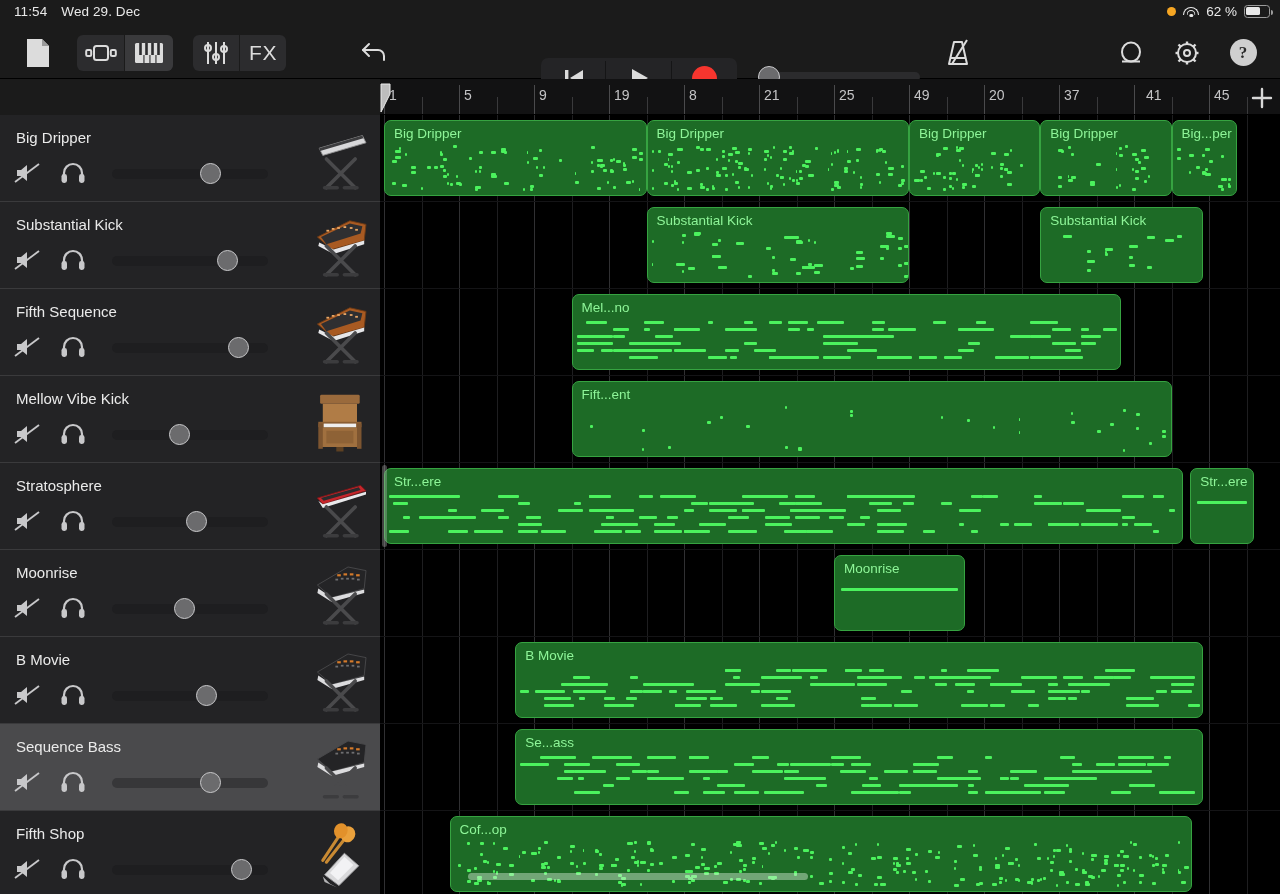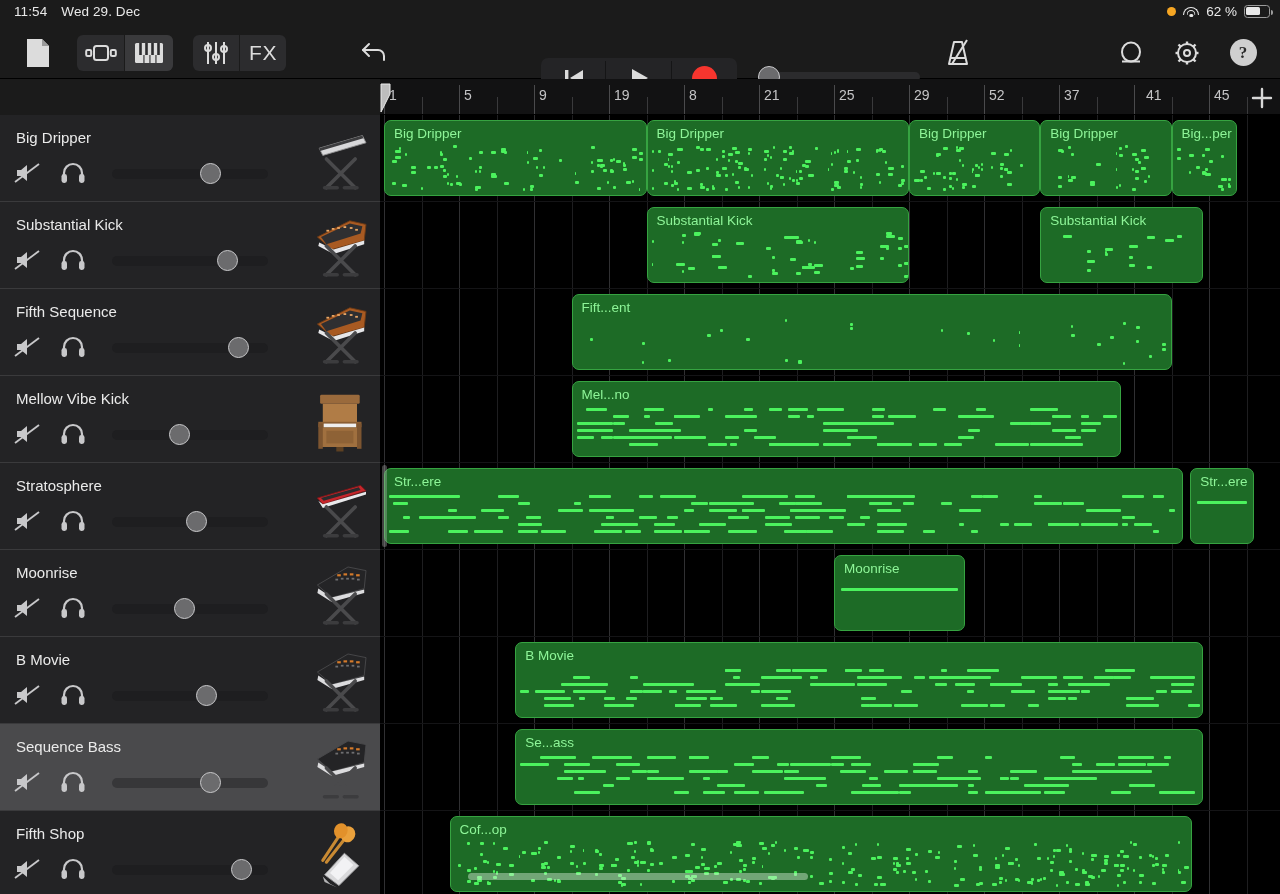--- a/index.html
+++ b/index.html
@@ -271,22 +271,22 @@
         <div class="tick minor" style="left:791.5px"></div>
         <div class="tick " style="left:829px"></div>
         <div class="tick minor" style="left:866.5px"></div>
         <div class="lbl" style="left:9px">1</div>
         <div class="lbl" style="left:84px">5</div>
         <div class="lbl" style="left:159px">9</div>
         <div class="lbl" style="left:234px">19</div>
         <div class="lbl" style="left:309px">8</div>
         <div class="lbl" style="left:384px">21</div>
         <div class="lbl" style="left:459px">25</div>
-        <div class="lbl" style="left:534px">29</div>
-        <div class="lbl" style="left:609px">52</div>
+        <div class="lbl" style="left:534px">49</div>
+        <div class="lbl" style="left:609px">20</div>
         <div class="lbl" style="left:684px">37</div>
         <div class="lbl" style="left:766px">41</div>
         <div class="lbl" style="left:834px">45</div>
       </div>
     <svg class="playhead-flag" width="12" height="30" viewBox="0 0 12 30">
       <path d="M1 1 h9 v10 l-9 18 z" fill="#bdbdbd" stroke="#eaeaea" stroke-width="1"></path>
     </svg>
   </div>
   <div class="plus-btn">
     <svg width="24" height="24" viewBox="0 0 24 24">
@@ -1138,81 +1138,20 @@
             <div class="g bar4" style="left:604px"></div>
             <div class="g " style="left:641.5px"></div>
             <div class="g bar4" style="left:679px"></div>
             <div class="g " style="left:716.5px"></div>
             <div class="g bar4" style="left:754px"></div>
             <div class="g " style="left:791.5px"></div>
             <div class="g bar4" style="left:829px"></div>
             <div class="g " style="left:866.5px"></div>
           </div>
 
-        <div class="region" style="left:191.5px;width:600.0px">
-          <div class="rname">Fift...ent</div>
-          <div class="note" style="left:17.0px;top:43px;width:3.9px"></div>
-            <div class="note" style="left:69.0px;top:66px;width:2.2px"></div>
-            <div class="note" style="left:69.0px;top:47px;width:3.8px"></div>
-            <div class="note" style="left:95.0px;top:64px;width:3.6px"></div>
-            <div class="note" style="left:134.0px;top:39px;width:4.1px"></div>
-            <div class="note" style="left:147.0px;top:34px;width:3.3px"></div>
-            <div class="note" style="left:173.0px;top:43px;width:4.0px"></div>
-            <div class="note" style="left:212.0px;top:64px;width:3.8px"></div>
-            <div class="note" style="left:212.0px;top:24px;width:2.6px"></div>
-            <div class="note" style="left:225.0px;top:65px;width:4.5px"></div>
-            <div class="note" style="left:225.0px;top:66px;width:4.0px"></div>
-            <div class="note" style="left:277.0px;top:32px;width:3.5px"></div>
-            <div class="note" style="left:277.0px;top:28px;width:3.6px"></div>
-            <div class="note" style="left:368.0px;top:34px;width:2.0px"></div>
-            <div class="note" style="left:394.0px;top:37px;width:3.8px"></div>
-            <div class="note" style="left:420.0px;top:44px;width:2.0px"></div>
-            <div class="note" style="left:446.0px;top:49px;width:1.6px"></div>
-            <div class="note" style="left:446.0px;top:36px;width:1.7px"></div>
-            <div class="note" style="left:498.0px;top:39px;width:4.4px"></div>
-            <div class="note" style="left:498.0px;top:30px;width:2.1px"></div>
-            <div class="note" style="left:524.0px;top:48px;width:4.5px"></div>
-            <div class="note" style="left:537.0px;top:41px;width:4.2px"></div>
-            <div class="note" style="left:550.0px;top:67px;width:2.7px"></div>
-            <div class="note" style="left:550.0px;top:27px;width:3.8px"></div>
-            <div class="note" style="left:563.0px;top:45px;width:3.4px"></div>
-            <div class="note" style="left:563.0px;top:31px;width:4.0px"></div>
-            <div class="note" style="left:576.0px;top:60px;width:3.2px"></div>
-            <div class="note" style="left:589.0px;top:48px;width:4.2px"></div>
-            <div class="note" style="left:589.0px;top:53px;width:4.5px"></div>
-        </div>
-            </div>
-        <div class="trow">
-              <div class="grid">
-            <div class="g bar4" style="left:4px"></div>
-            <div class="g " style="left:41.5px"></div>
-            <div class="g bar4" style="left:79px"></div>
-            <div class="g " style="left:116.5px"></div>
-            <div class="g bar4" style="left:154px"></div>
-            <div class="g " style="left:191.5px"></div>
-            <div class="g bar4" style="left:229px"></div>
-            <div class="g " style="left:266.5px"></div>
-            <div class="g bar4" style="left:304px"></div>
-            <div class="g " style="left:341.5px"></div>
-            <div class="g bar4" style="left:379px"></div>
-            <div class="g " style="left:416.5px"></div>
-            <div class="g bar4" style="left:454px"></div>
-            <div class="g " style="left:491.5px"></div>
-            <div class="g bar4" style="left:529px"></div>
-            <div class="g " style="left:566.5px"></div>
-            <div class="g bar4" style="left:604px"></div>
-            <div class="g " style="left:641.5px"></div>
-            <div class="g bar4" style="left:679px"></div>
-            <div class="g " style="left:716.5px"></div>
-            <div class="g bar4" style="left:754px"></div>
-            <div class="g " style="left:791.5px"></div>
-            <div class="g bar4" style="left:829px"></div>
-            <div class="g " style="left:866.5px"></div>
-          </div>
-
         <div class="region" style="left:191.5px;width:549.4px">
           <div class="rname">Mel...no</div>
           <div class="note" style="left:4.0px;top:40px;width:12.2px"></div>
             <div class="note" style="left:4.0px;top:54px;width:17.5px"></div>
             <div class="note" style="left:4.0px;top:47px;width:21.7px"></div>
             <div class="note" style="left:13.0px;top:47px;width:27.9px"></div>
             <div class="note" style="left:13.0px;top:26px;width:21.9px"></div>
             <div class="note" style="left:13.0px;top:40px;width:27.9px"></div>
             <div class="note" style="left:19.2px;top:40px;width:11.9px"></div>
             <div class="note" style="left:28.8px;top:54px;width:11.9px"></div>
@@ -1285,20 +1224,81 @@
             <div class="note" style="left:467.9px;top:61px;width:28.3px"></div>
             <div class="note" style="left:479.5px;top:47px;width:24.1px"></div>
             <div class="note" style="left:479.5px;top:33px;width:18.6px"></div>
             <div class="note" style="left:483.6px;top:61px;width:26.8px"></div>
             <div class="note" style="left:492.9px;top:54px;width:15.7px"></div>
             <div class="note" style="left:508.4px;top:47px;width:14.8px"></div>
             <div class="note" style="left:508.4px;top:33px;width:8.4px"></div>
             <div class="note" style="left:508.4px;top:40px;width:19.2px"></div>
             <div class="note" style="left:512.5px;top:40px;width:16.4px"></div>
             <div class="note" style="left:530.1px;top:33px;width:14.6px"></div>
+        </div>
+            </div>
+        <div class="trow">
+              <div class="grid">
+            <div class="g bar4" style="left:4px"></div>
+            <div class="g " style="left:41.5px"></div>
+            <div class="g bar4" style="left:79px"></div>
+            <div class="g " style="left:116.5px"></div>
+            <div class="g bar4" style="left:154px"></div>
+            <div class="g " style="left:191.5px"></div>
+            <div class="g bar4" style="left:229px"></div>
+            <div class="g " style="left:266.5px"></div>
+            <div class="g bar4" style="left:304px"></div>
+            <div class="g " style="left:341.5px"></div>
+            <div class="g bar4" style="left:379px"></div>
+            <div class="g " style="left:416.5px"></div>
+            <div class="g bar4" style="left:454px"></div>
+            <div class="g " style="left:491.5px"></div>
+            <div class="g bar4" style="left:529px"></div>
+            <div class="g " style="left:566.5px"></div>
+            <div class="g bar4" style="left:604px"></div>
+            <div class="g " style="left:641.5px"></div>
+            <div class="g bar4" style="left:679px"></div>
+            <div class="g " style="left:716.5px"></div>
+            <div class="g bar4" style="left:754px"></div>
+            <div class="g " style="left:791.5px"></div>
+            <div class="g bar4" style="left:829px"></div>
+            <div class="g " style="left:866.5px"></div>
+          </div>
+
+        <div class="region" style="left:191.5px;width:600.0px">
+          <div class="rname">Fift...ent</div>
+          <div class="note" style="left:17.0px;top:43px;width:3.9px"></div>
+            <div class="note" style="left:69.0px;top:66px;width:2.2px"></div>
+            <div class="note" style="left:69.0px;top:47px;width:3.8px"></div>
+            <div class="note" style="left:95.0px;top:64px;width:3.6px"></div>
+            <div class="note" style="left:134.0px;top:39px;width:4.1px"></div>
+            <div class="note" style="left:147.0px;top:34px;width:3.3px"></div>
+            <div class="note" style="left:173.0px;top:43px;width:4.0px"></div>
+            <div class="note" style="left:212.0px;top:64px;width:3.8px"></div>
+            <div class="note" style="left:212.0px;top:24px;width:2.6px"></div>
+            <div class="note" style="left:225.0px;top:65px;width:4.5px"></div>
+            <div class="note" style="left:225.0px;top:66px;width:4.0px"></div>
+            <div class="note" style="left:277.0px;top:32px;width:3.5px"></div>
+            <div class="note" style="left:277.0px;top:28px;width:3.6px"></div>
+            <div class="note" style="left:368.0px;top:34px;width:2.0px"></div>
+            <div class="note" style="left:394.0px;top:37px;width:3.8px"></div>
+            <div class="note" style="left:420.0px;top:44px;width:2.0px"></div>
+            <div class="note" style="left:446.0px;top:49px;width:1.6px"></div>
+            <div class="note" style="left:446.0px;top:36px;width:1.7px"></div>
+            <div class="note" style="left:498.0px;top:39px;width:4.4px"></div>
+            <div class="note" style="left:498.0px;top:30px;width:2.1px"></div>
+            <div class="note" style="left:524.0px;top:48px;width:4.5px"></div>
+            <div class="note" style="left:537.0px;top:41px;width:4.2px"></div>
+            <div class="note" style="left:550.0px;top:67px;width:2.7px"></div>
+            <div class="note" style="left:550.0px;top:27px;width:3.8px"></div>
+            <div class="note" style="left:563.0px;top:45px;width:3.4px"></div>
+            <div class="note" style="left:563.0px;top:31px;width:4.0px"></div>
+            <div class="note" style="left:576.0px;top:60px;width:3.2px"></div>
+            <div class="note" style="left:589.0px;top:48px;width:4.2px"></div>
+            <div class="note" style="left:589.0px;top:53px;width:4.5px"></div>
         </div>
             </div>
         <div class="trow">
               <div class="grid">
             <div class="g bar4" style="left:4px"></div>
             <div class="g " style="left:41.5px"></div>
             <div class="g bar4" style="left:79px"></div>
             <div class="g " style="left:116.5px"></div>
             <div class="g bar4" style="left:154px"></div>
             <div class="g " style="left:191.5px"></div>

